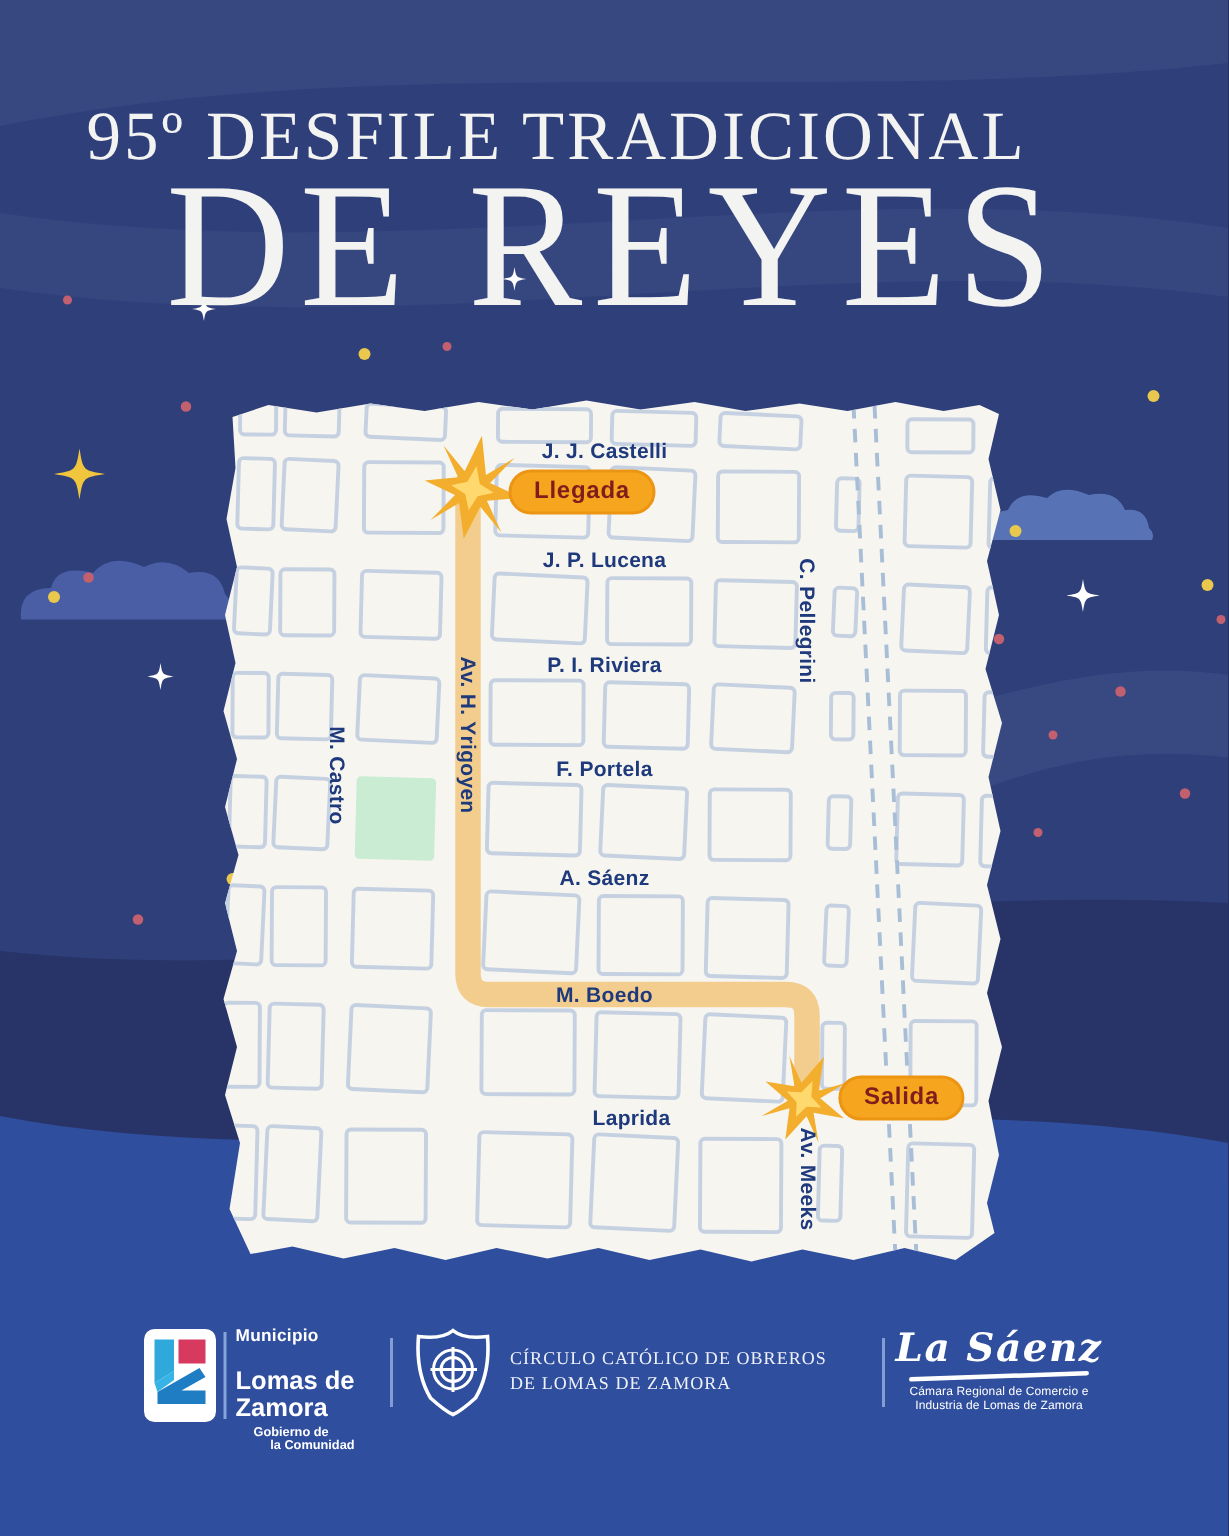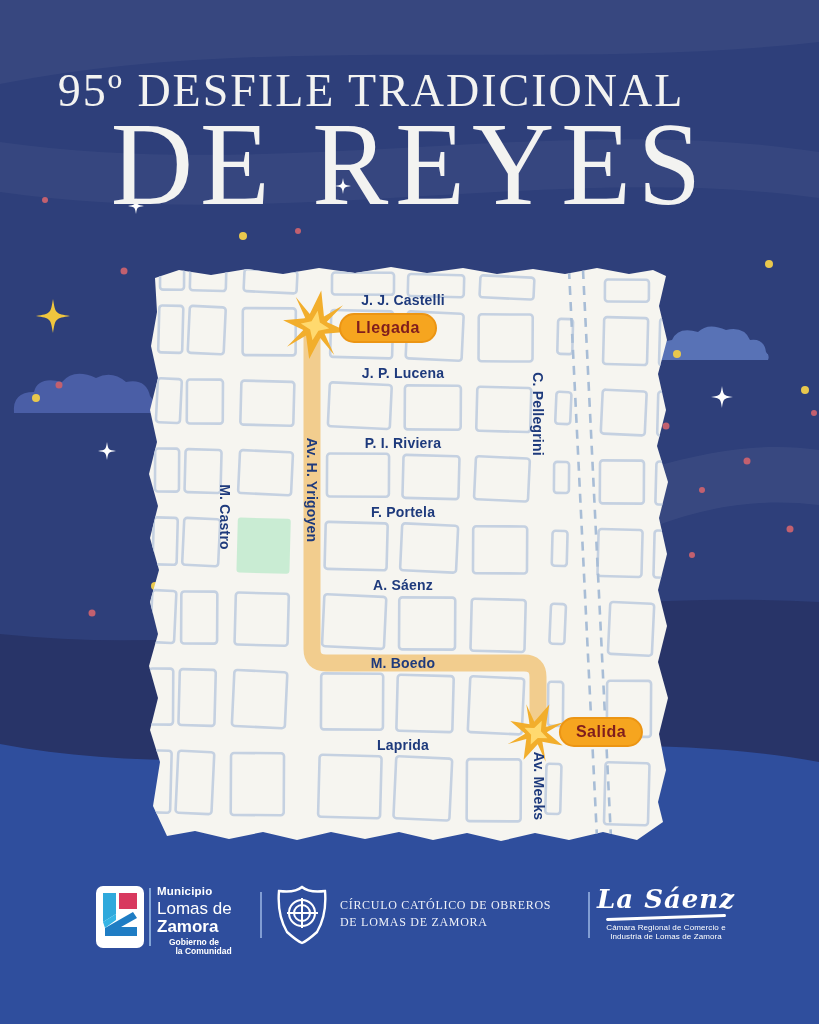--- a/index.html
+++ b/index.html
@@ -26,21 +26,21 @@
   .pill{position:absolute;transform:translate(-50%,-50%);background:#f6a51f;border:2px solid #ec9513;
         border-radius:16px;color:#7f1d1d;font:700 16px "Liberation Sans",sans-serif;
         letter-spacing:.5px;padding:4px 15px;z-index:5;}
 
   
   .footer{position:absolute;left:0;top:878px;width:819px;height:146px;z-index:6;color:#fff;}
   .muni-logo{position:absolute;left:96px;top:8px;}
   .muni-sep{position:absolute;left:149px;top:10px;width:2px;height:58px;background:rgba(160,195,235,.75);}
   .muni-text{position:absolute;left:157px;top:8px;line-height:1;}
   .muni-l1{font-size:11.5px;font-weight:700;letter-spacing:.2px;}
-  .muni-l2{font-size:17px;font-weight:400;margin-top:2px;}
+  .muni-l2{font-size:17px;font-weight:700;margin-top:14px;}
   .muni-l3{font-size:17px;font-weight:700;margin-top:1px;}
   .muni-s{font-size:8.5px;font-weight:700;margin-top:3px;padding-left:12px;}
   .muni-s2{font-size:8.5px;font-weight:700;margin-top:1px;text-align:right;}
   .fdiv{position:absolute;top:14px;width:2px;height:46px;background:rgba(150,178,225,.8);}
   .shield{position:absolute;left:277px;top:7px;}
   .circ-text{position:absolute;left:340px;top:19px;width:236px;text-align:left;
              font-family:"Liberation Serif",serif;font-size:12px;letter-spacing:.7px;
              line-height:17px;color:#eef1f8;}
   .camara{position:absolute;left:596px;top:6px;width:140px;text-align:center;}
   .camara-script{font-family:"DejaVu Serif",serif;font-style:italic;font-weight:700;
@@ -196,21 +196,21 @@
         <path d="M0,-13 L3.5,-3.5 L12,0 L3.5,3.5 L0,12 L-3.5,3.5 L-12,0 L-3.5,-3.5 Z" fill="#ffd96e"></path>
       </g>
     </svg>
 
     <div class="lbl" style="left:258px;top:38px">J. J. Castelli</div>
     <div class="lbl" style="left:258px;top:111px">J. P. Lucena</div>
     <div class="lbl" style="left:258px;top:181px">P. I. Riviera</div>
     <div class="lbl" style="left:258px;top:250px">F. Portela</div>
     <div class="lbl" style="left:258px;top:323px">A. Sáenz</div>
     <div class="lbl" style="left:258px;top:401px">M. Boedo</div>
-    <div class="lbl" style="left:258px;top:483px">Laprida</div>
+    <div class="lbl" style="left:276px;top:483px">Laprida</div>
     <div class="lbl vert" style="left:80px;top:255px">M. Castro</div>
     <div class="lbl vert" style="left:167px;top:228px">Av. H. Yrigoyen</div>
     <div class="lbl vert" style="left:393px;top:152px">C. Pellegrini</div>
     <div class="lbl vert" style="left:394px;top:524px">Av. Meeks</div>
 
     <div class="pill" style="left:243px;top:66px">Llegada</div>
     <div class="pill" style="left:456px;top:470px">Salida</div>
   </div>
 
   <div class="footer">

